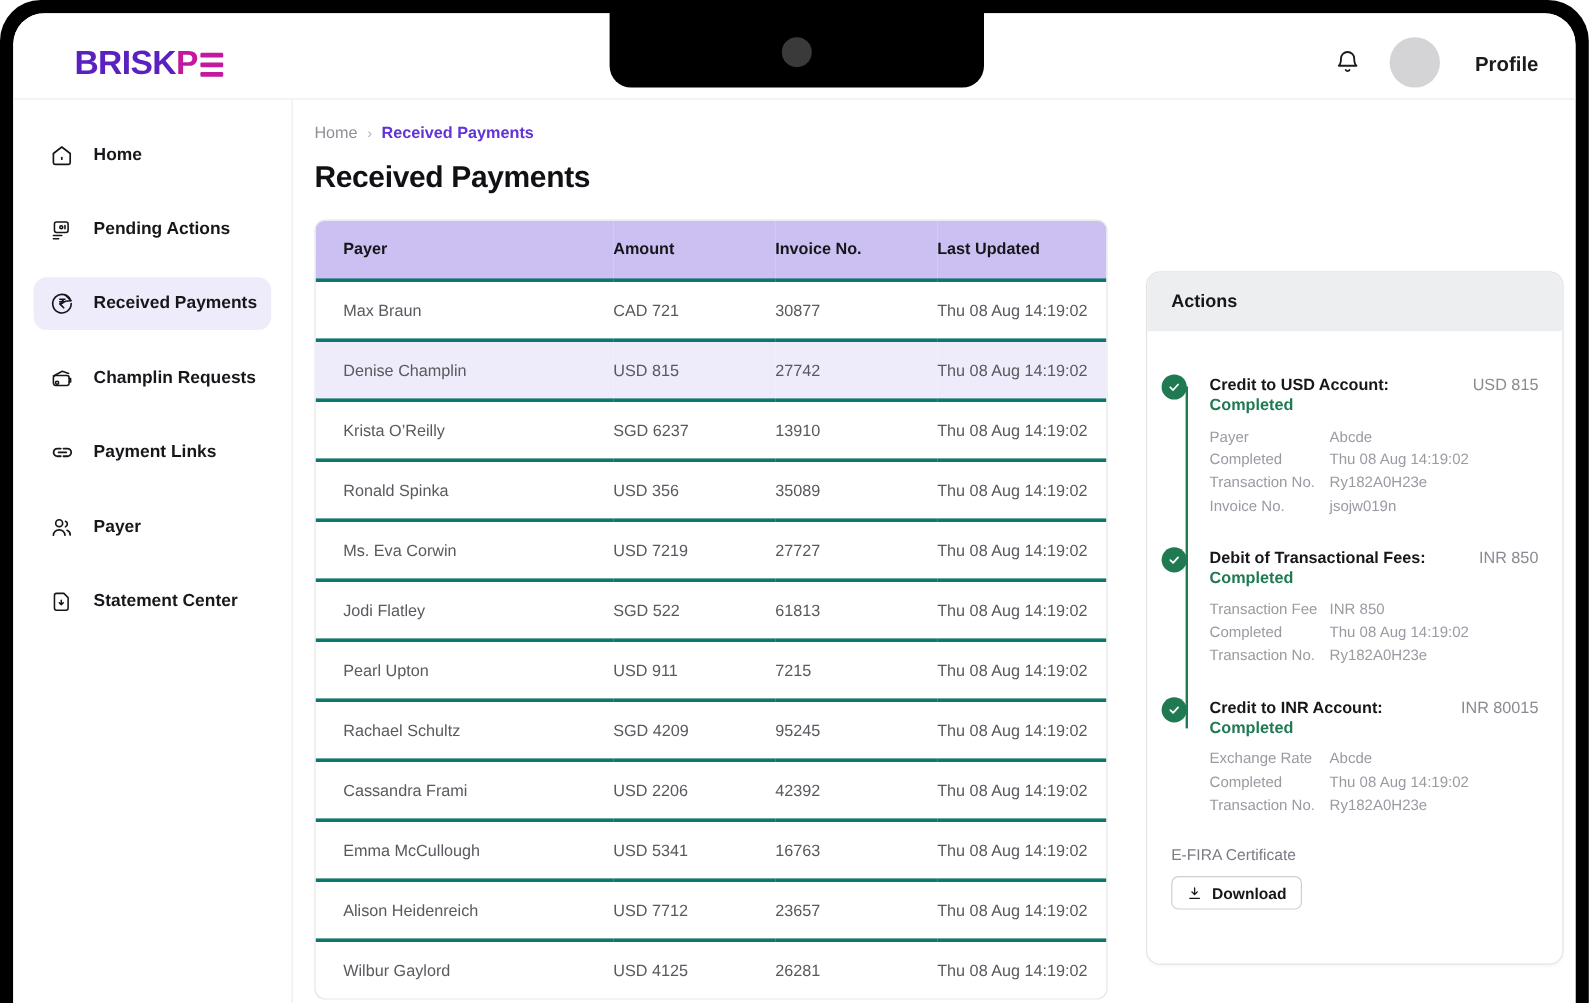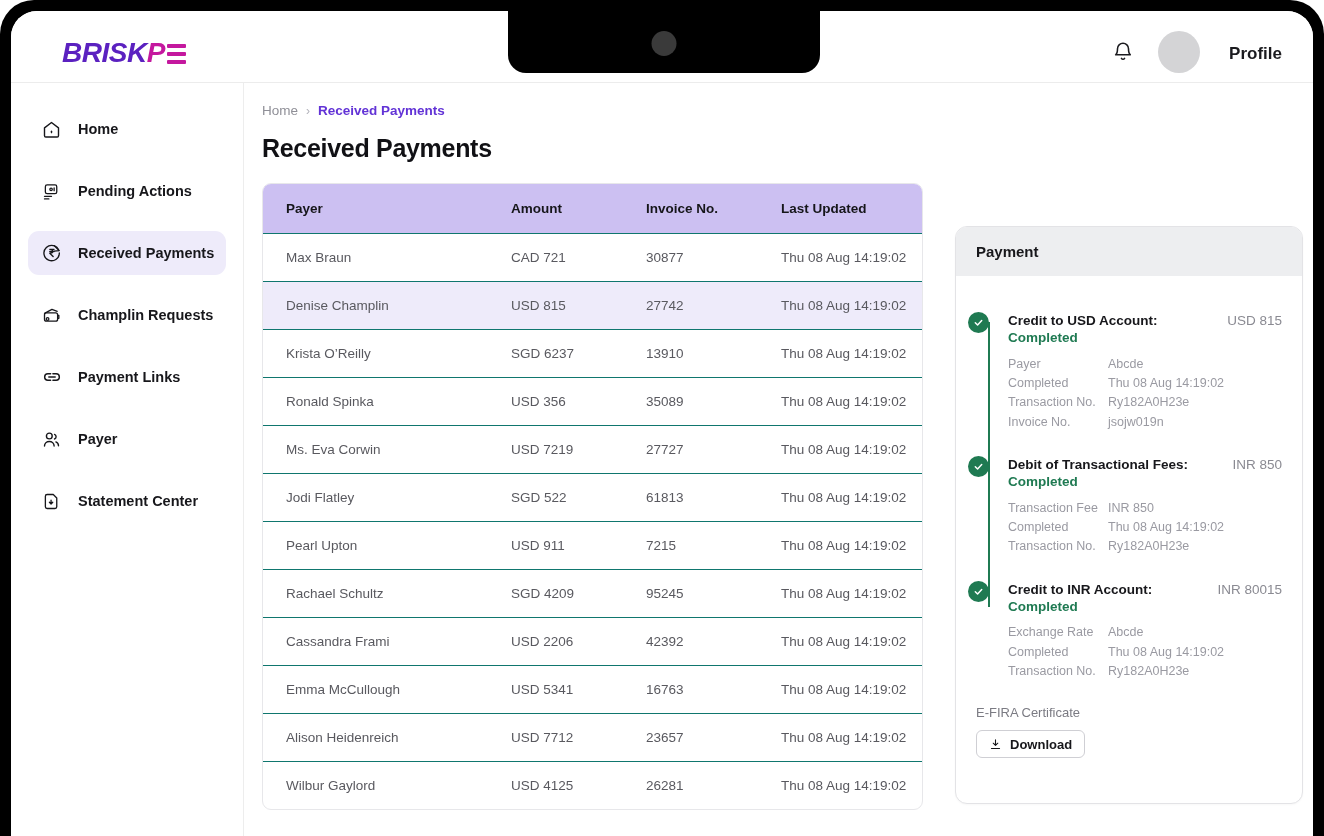--- a/index.html
+++ b/index.html
@@ -38,21 +38,21 @@
 
   
   #topbar{
     position:absolute; left:0; top:0; width:1302px; height:72px;
     background:#ffffff;
     border-bottom:1px solid #ececec;
     z-index:20;
   }
   #logo{
     position:absolute; left:51px; top:26px;
-    font-size:28px; font-weight:bold; font-style:italic;
+    font-size:28px; font-weight:bold; 
     letter-spacing:-0.5px;
     color:#5b21c0;
     display:flex; align-items:center;
   }
   #logo .p{ color:#c4189e; }
   #logo .e-bars{
     display:inline-block; width:19px; height:20px;
     margin-left:2px; position:relative; top:1px;
   }
   #logo .e-bars i{
@@ -135,21 +135,21 @@
   }
   table{ width:100%; border-collapse:collapse; table-layout:fixed; }
   thead th{
     background:#ccc0f2;
     font-size:13.5px; font-weight:bold; color:#16161a;
     text-align:left; padding:16px 0 16px 0; height:49px;
   }
   tbody td{
     font-size:13.5px; color:#59595f;
     padding:16px 0; height:43px;
-    border-top:1px solid #0f766e;
+    border-top:3px solid #0f766e;
     white-space:nowrap;
   }
   tbody tr.selected td{ background:#eeebfa;margin-top:21px; }
   .col-payer  { width:248px; padding-left:23px !important; }
   .col-amount { width:135px; }
   .col-invoice{ width:135px; }
   .col-updated{ width:auto; }
 
   
   #details-panel{
@@ -404,21 +404,21 @@
                 <td class="col-amount">USD 4125</td>
                 <td class="col-invoice">26281</td>
                 <td class="col-updated">Thu 08 Aug 14:19:02</td>
               </tr>
             </tbody>
         </table>
       </div>
     </main>
 
     <aside id="details-panel">
-      <div id="details-header">Payment</div>
+      <div id="details-header">Actions</div>
       <div id="details-body">
         <div id="timeline-line"></div>
         <div id="timeline">
             <div class="tl-item">
               <div class="tl-dot">
                 <svg width="11" height="11" viewBox="0 0 24 24" fill="none" stroke="#ffffff" stroke-width="3.2" stroke-linecap="round" stroke-linejoin="round">
                   <path d="M5 12.5 10 17.5 19 7.5"></path>
                 </svg>
               </div>
               <div class="tl-title-row">

